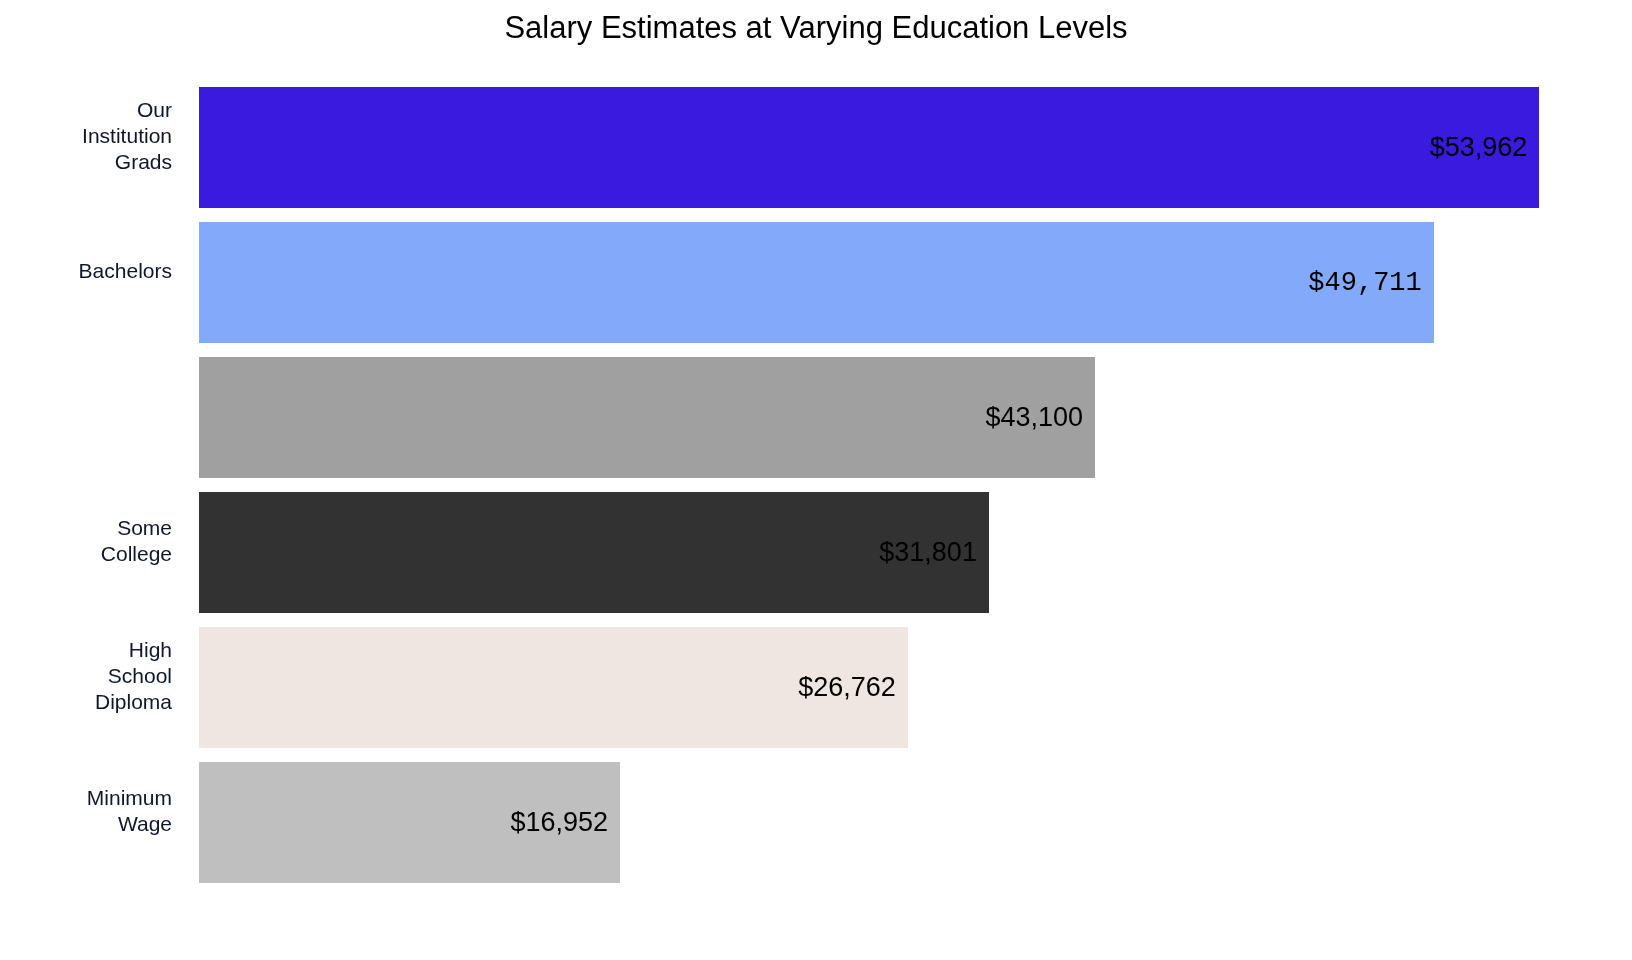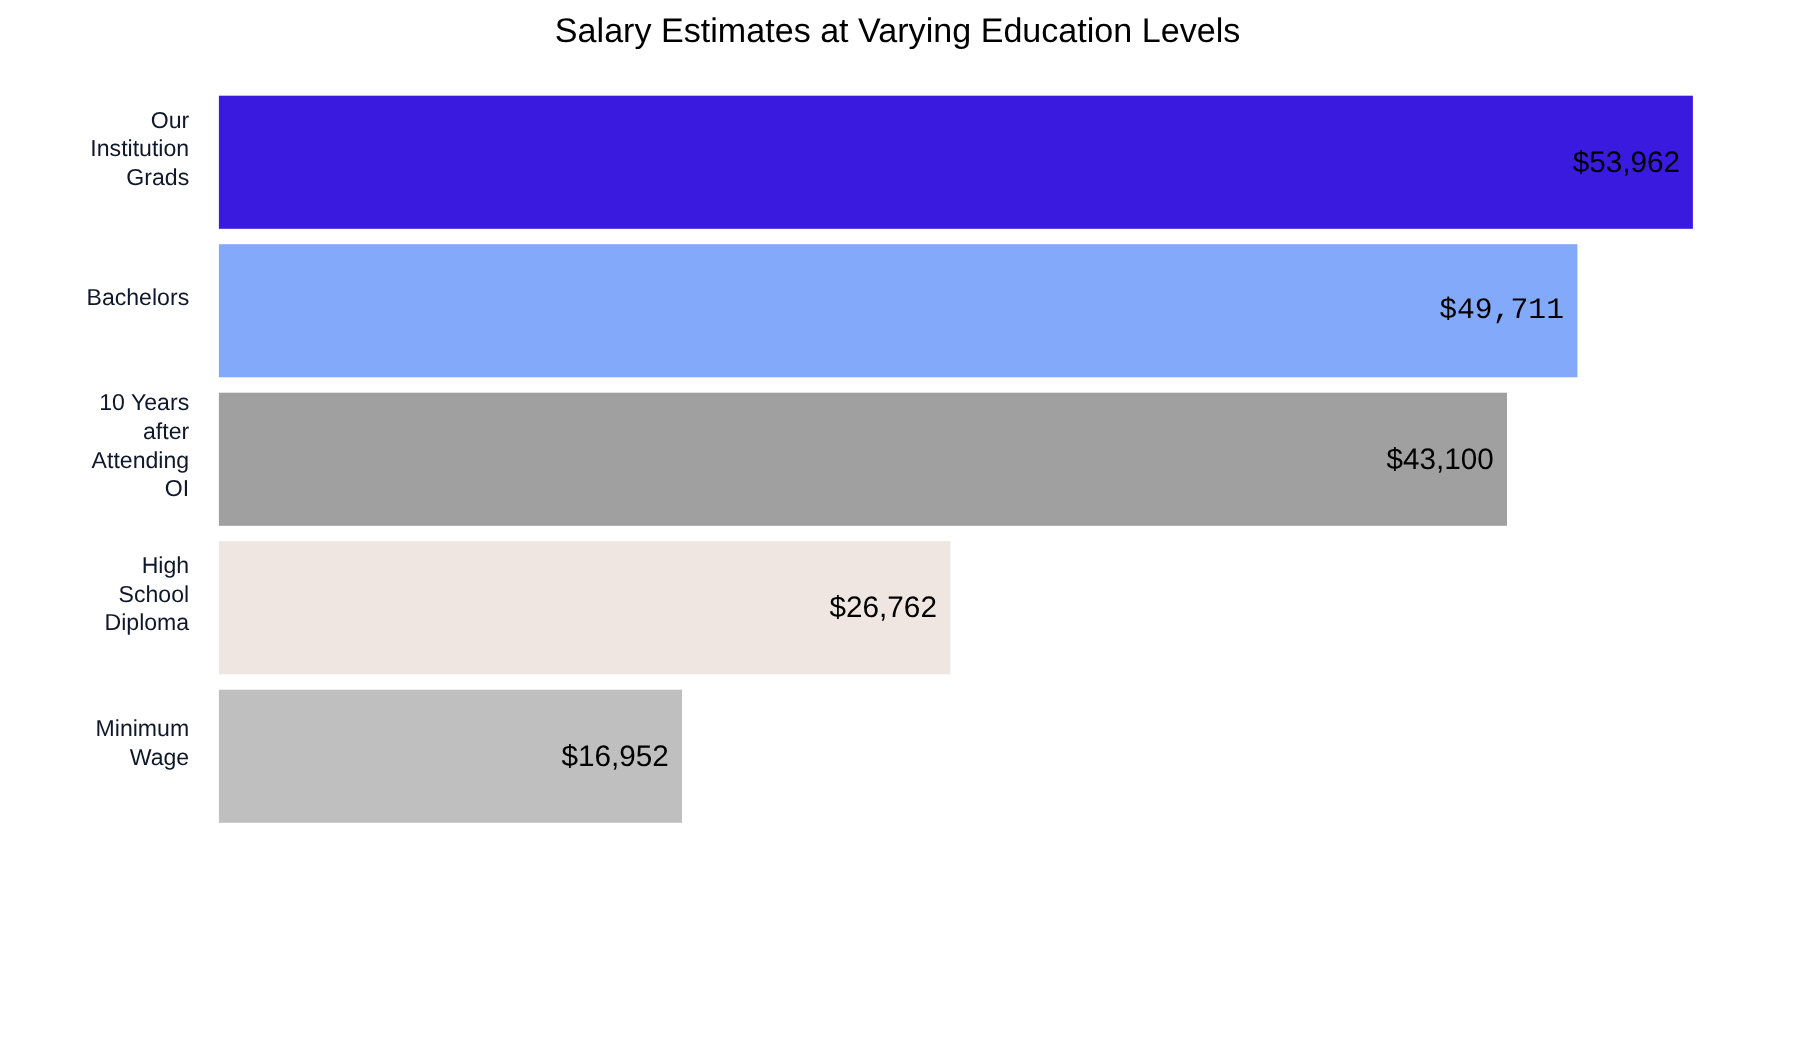--- a/index.html
+++ b/index.html
@@ -106,38 +106,43 @@
     <div class="bar-row">
       <div class="bar-label">Bachelors</div>
       <div class="bar-track">
         <div class="bar-rect" style="width: 1234.79px; background: rgb(131, 169, 251); font-family: Liberation Mono, monospace;">
           <span class="bar-value">$49,711</span>
         </div>
       </div>
     </div>
 
     <div class="bar-row">
-      <div class="bar-label">10 Years
-after
-Attending
-OI</div>
       <div class="bar-track">
-        <div class="bar-rect" style="width: 1171px; background: rgb(160, 160, 160);">
+        <div class="bar-rect" style="width: 896px; background: rgb(160, 160, 160);">
           <span class="bar-value">$43,100</span>
         </div>
       </div>
     </div>
 
+    <div class="bar-row">
+      <div class="bar-label">Some
+College</div>
+      <div class="bar-track">
+        <div class="bar-rect" style="width: 789.914px; background: rgb(50, 50, 50);">
+          <span class="bar-value">$31,801</span>
+        </div>
+      </div>
+    </div>
 
     <div class="bar-row">
       <div class="bar-label">High
 School
 Diploma</div>
       <div class="bar-track">
-        <div class="bar-rect" style="width: 664.749px; background: rgb(239, 229, 225);">
+        <div class="bar-rect" style="width: 664.749px; background: rgb(239, 229, 225); padding-left: 44px;">
           <span class="bar-value">$26,762</span>
         </div>
       </div>
     </div>
 
     <div class="bar-row">
       <div class="bar-label">Minimum
 Wage</div>
       <div class="bar-track">
         <div class="bar-rect" style="width: 421.076px; background: rgb(191, 191, 191);">

